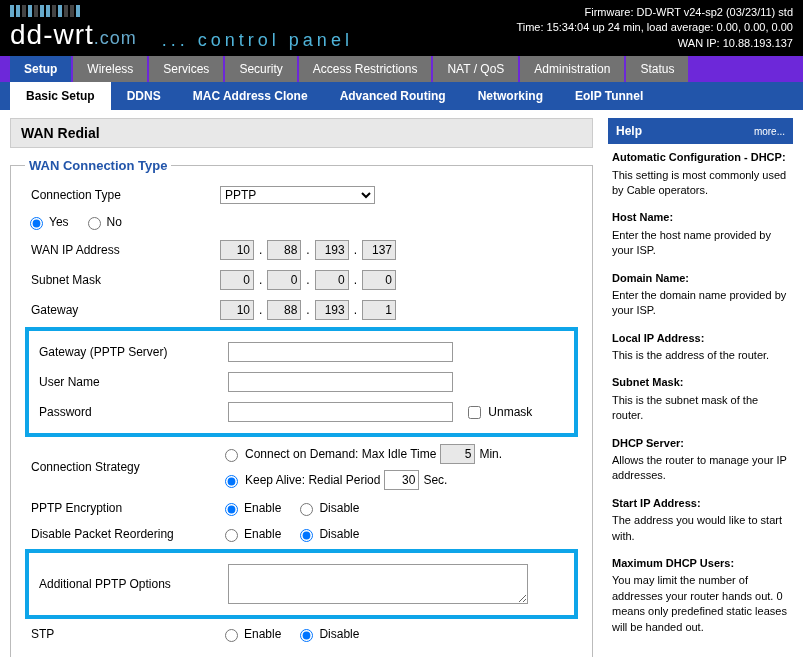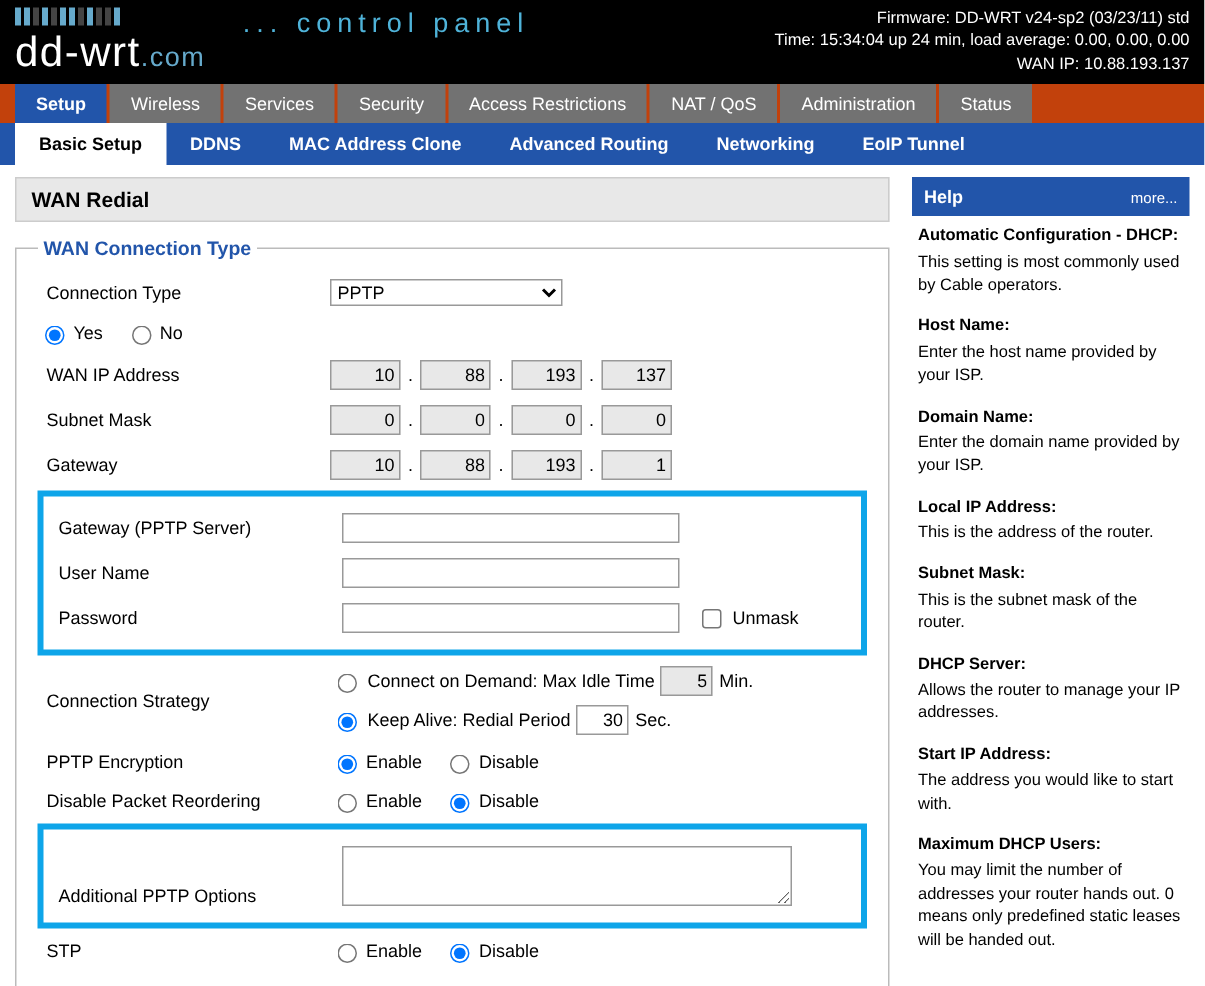--- a/index.html
+++ b/index.html
@@ -13,21 +13,21 @@
     .header {
       background: #000;
       color: #fff;
       padding: 5px 10px;
       display: flex;
       justify-content: space-between;
       align-items: flex-start;
     }
     .logo-area {
       display: flex;
-      align-items: flex-start;
+      align-items: flex-end;
     }
     .logo-bars {
       display: flex;
       gap: 2px;
       margin-bottom: 2px;
     }
     .bar { width: 4px; height: 12px; }
     .bar.on { background: #6ac; }
     .bar.off { background: #444; }
     .logo-text {
@@ -38,21 +38,21 @@
     }
     .logo-com { color: #6ac; font-size: 18px; }
     .cp-text { color: #4fb3d9; font-size: 18px; letter-spacing: 4px; margin-left: 25px; font-weight: 300;}
     .top-info {
       text-align: right;
       font-size: 11px;
       line-height: 1.4;
     }
     .main-tabs {
       display: flex;
-      background: #c2410c;
+      background: #6d28d9;
       padding-left: 10px;
       gap: 2px;
     }
     .main-tab {
       padding: 6px 14px;
       color: #fff;
       background: #727272;
       cursor: pointer;
       font-size: 12px;
     }
@@ -123,21 +123,21 @@
       gap: 4px;
     }
     input[type="text"], textarea, select {
       border: 1px solid #999;
       padding: 2px 3px;
       font-size: 12px;
       font-family: Arial, sans-serif;
       background: #fff;
     }
     input[type="text"].octet {
-      width: 47px;
+      width: 34px;
       text-align: right;
     }
     input[type="text"].ro {
       background: #e8e8e8;
     }
     input[type="text"].wide { width: 225px; }
     input[type="text"].narrow { width: 35px; text-align: right;}
     textarea { width: 300px; height: 40px; resize: both;}
     .radio-label { margin-right: 10px; display:inline-flex; align-items:center; gap:3px;}
     .sep { padding: 0 1px; }
@@ -343,21 +343,21 @@
               <span>Enable</span>
             </label>
           <label class="radio-label">
               <input type="radio" name="dpr" checked="" style="">
               <span>Disable</span>
             </label>
         </div>
       </div>
 
       <div class="highlight-box">
-        <div class="row" style="align-items:flex-end;">
+        <div class="row" style="align-items:center;">
           <div class="row-label">Additional PPTP Options</div>
           <div class="row-controls">
               <textarea style=""></textarea>
             </div>
         </div>
       </div>
 
       <div class="row">
         <div class="row-label">STP</div>
         <div class="row-controls">

